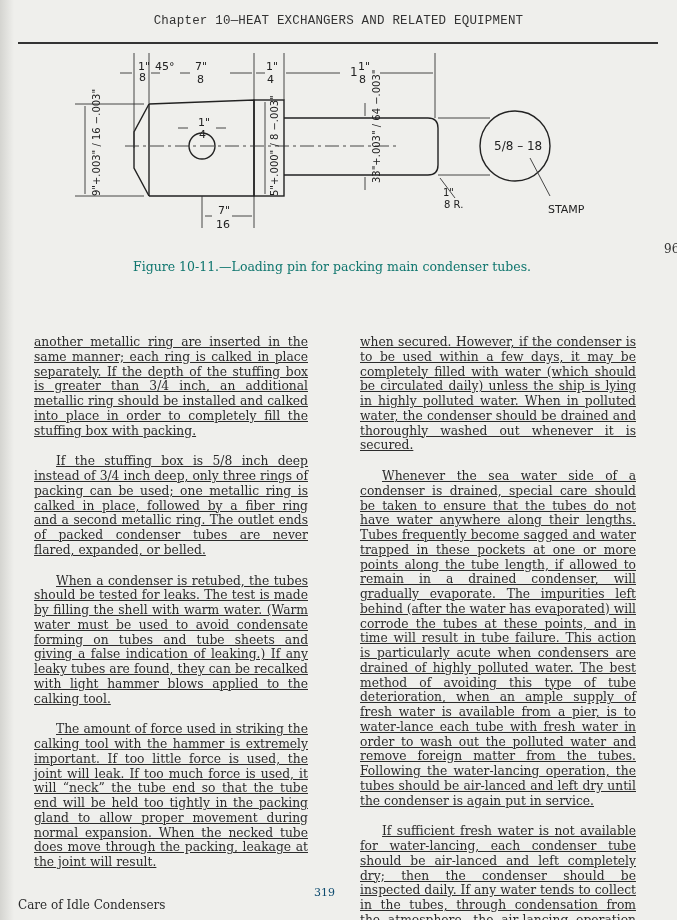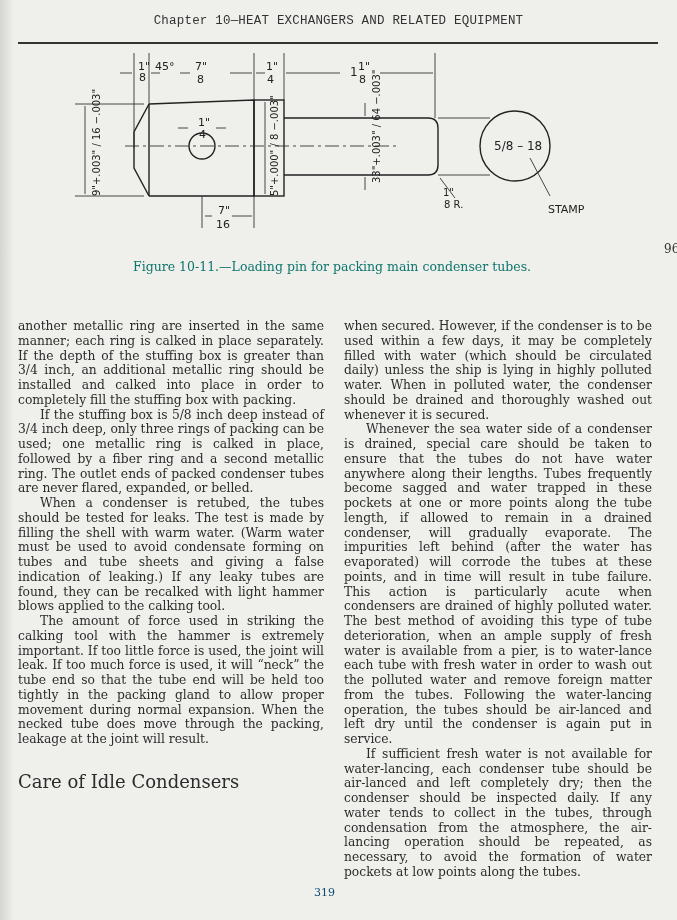--- a/index.html
+++ b/index.html
@@ -37,24 +37,24 @@
       position: absolute; top: 259px; left: 133px;
       font-size: 12.5px; color: #0f766e;
     }
     .col {
       position: absolute; top: 319px; width: 306px;
       font-size: 12.3px; line-height: 14.75px;
       text-align: justify; color: #2c2c2c;
     }
     .col.left { left: 18px; }
     .col.right { left: 344px; width: 308px; }
-    .col p { margin: 0; text-indent: 22px; }
+    .col p { margin: 16px; text-indent: 22px; text-decoration: underline; }
     .col p.noindent { text-indent: 0; }
     .col h3 {
-      font-weight: normal; font-size: 18px; margin: 28px 0 37px 0;
+      font-weight: normal; font-size: 12px; margin: 28px 0 37px 0;
     }
     .page-number {
       position: absolute; top: 886px; left: 314px;
       font-size: 11px; color: #0c4a6e;
     }
   </style>
 </head>
 <body>
 
 <div class="page-shade"></div>

